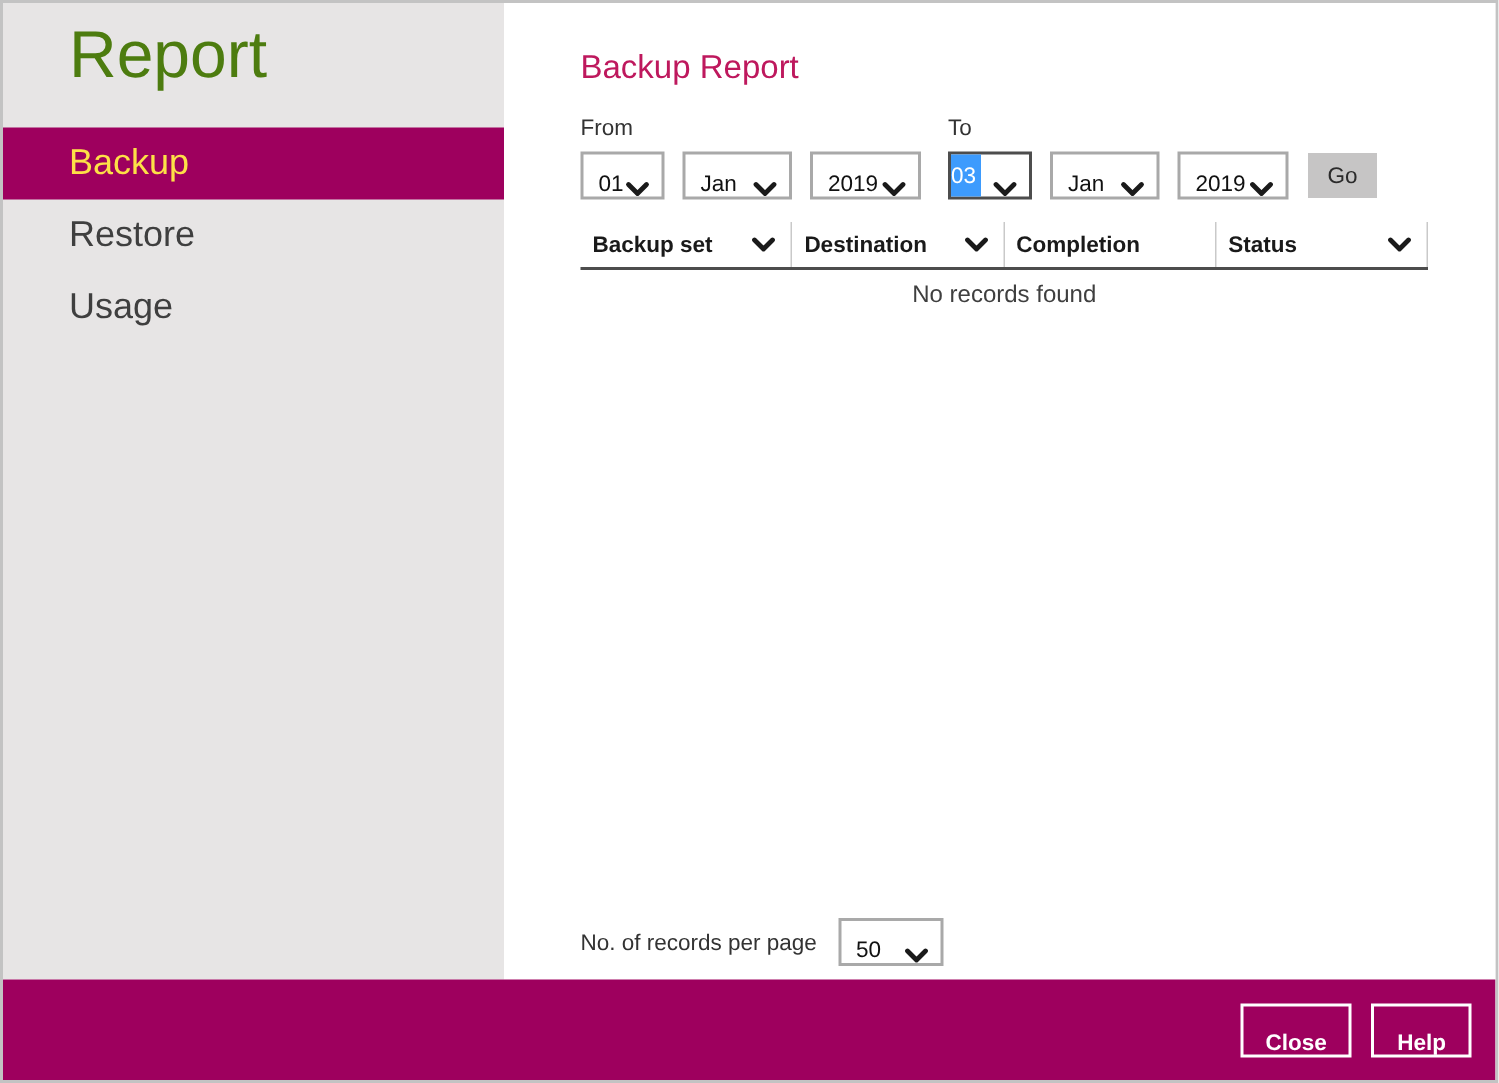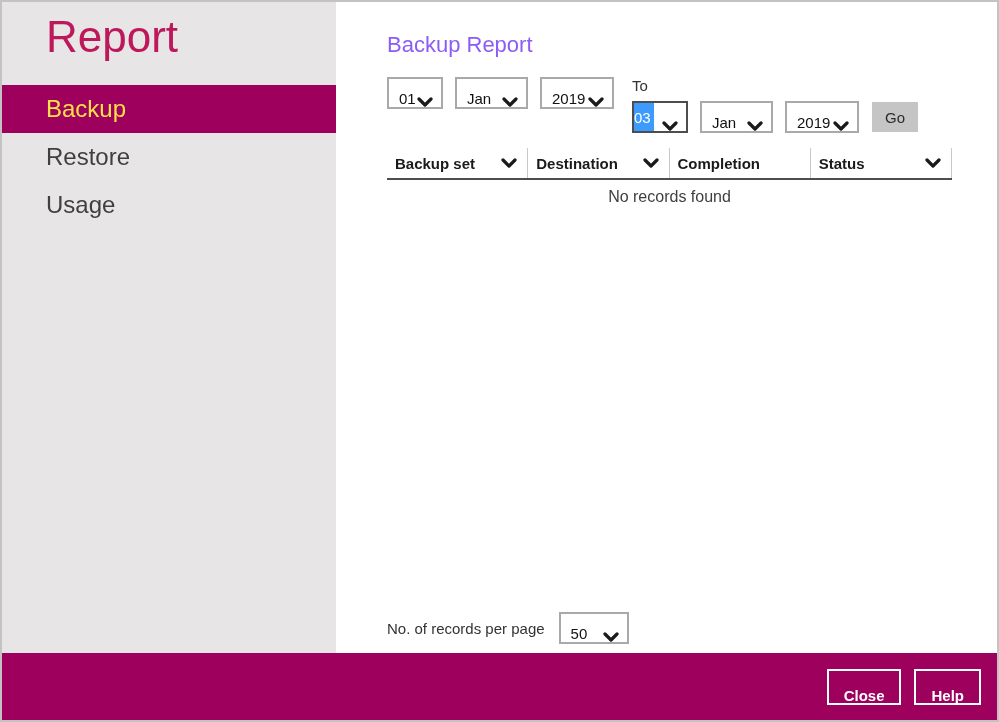--- a/index.html
+++ b/index.html
@@ -11,36 +11,36 @@
     border: 2px solid #c3c3c3;
     background: #ffffff;
     display: flex; flex-direction: column;
     overflow: hidden;
   }
   .content { flex: 1; display: flex; min-height: 0; }
 
   
   .sidebar { width: 334px; background: #e7e5e5; flex-shrink: 0; }
   .sidebar-title {
-    font-size: 44px; font-weight: 300; color: #be185d;
+    font-size: 44px; font-weight: 300; color: #4d7c0f;
     padding: 6px 0 20px 44px; line-height: 1.3;
   }
   .menu-item {
     height: 48px; display: flex; align-items: center;
     padding-left: 44px; font-size: 24px; font-weight: 400;
     color: #3f3f3f; cursor: pointer;
   }
   .menu-item.selected { background: #9e005e; color: #fde047; }
 
   
   .main {
     flex: 1; display: flex; flex-direction: column;
     padding: 30px 45px 9px 51px; background: #ffffff; min-width: 0;
   }
-  .page-title { font-size: 22px; font-weight: 400; color: #8b5cf6; }
+  .page-title { font-size: 22px; font-weight: 400; color: #be185d; }
 
   .filters { display: flex; margin-top: 19px; }
   .filter-group + .filter-group { margin-left: 18px; }
   .filter-label { font-size: 15px; color: #333333; margin-bottom: 7px; }
   .select-row { display: flex; gap: 12px; }
 
   .select {
     height: 32px; border: 2px solid #a9a9a9; background: #ffffff;
     display: flex; align-items: flex-end;
     padding: 0 8px 0 10px; font-size: 15px; color: #111111; cursor: pointer;
@@ -122,20 +122,21 @@
         <span>Usage</span>
       </div>
     </div>
 
     <div class="main">
       <div class="page-title">Backup Report</div>
 
       <div class="filters">
 
         <div class="filter-group">
+          <div class="filter-label">From</div>
           <div class="select-row">
             <div class="select w-day" role="combobox">
               <span class="select-value">01</span>
               <span class="chevron">
                 <svg width="16" height="10" viewBox="0 0 16 10">
                     <path d="M2 2 L8 8 L14 2" fill="none" stroke="#1a1a1a" stroke-width="3.2" stroke-linecap="round" stroke-linejoin="round"></path>
                   </svg>
               </span>
             </div>
             <div class="select w-month" role="combobox">

